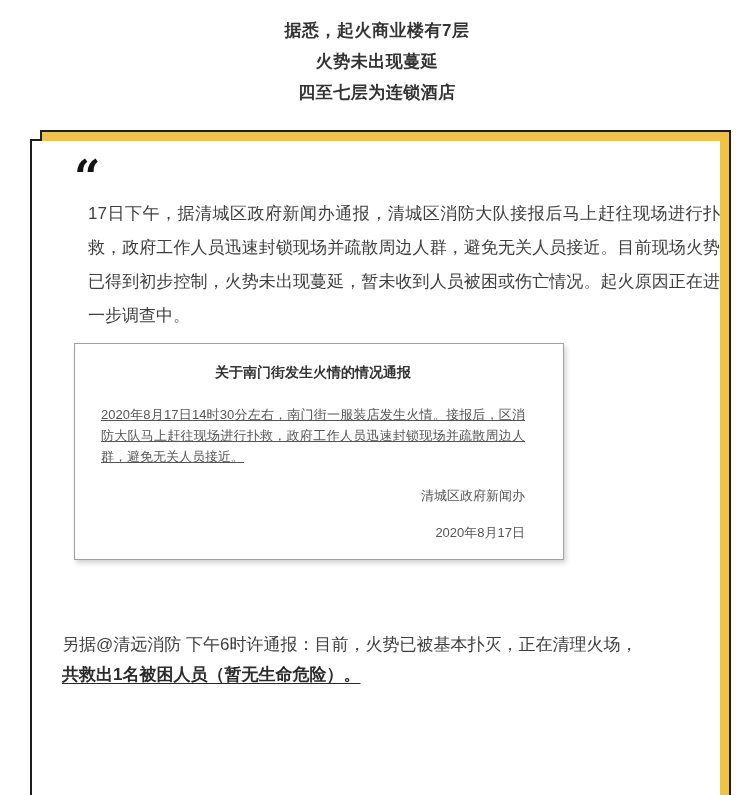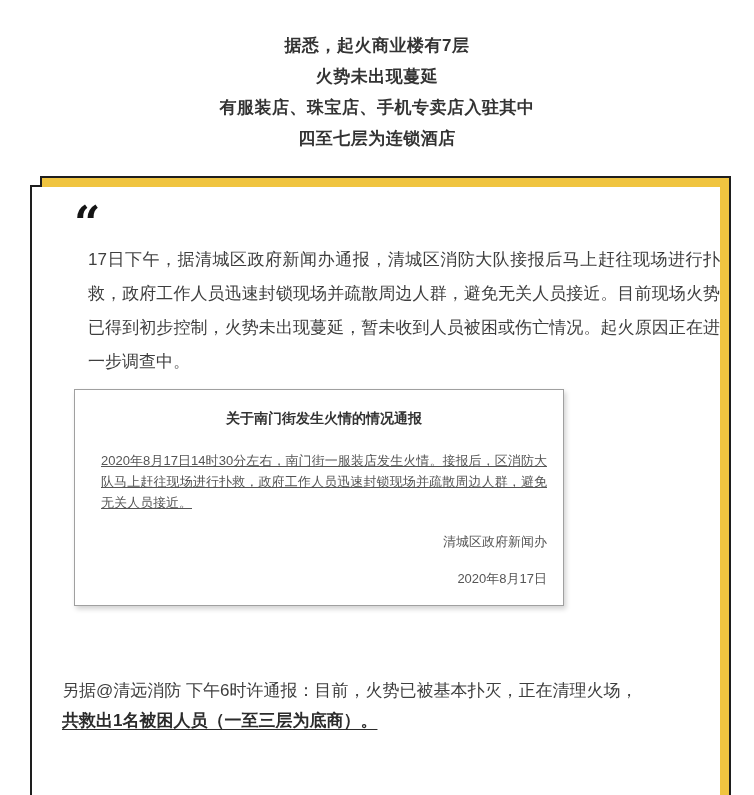--- a/index.html
+++ b/index.html
@@ -10,21 +10,21 @@
   body {
     width: 754px;
     height: 795px;
     overflow: hidden;
     position: relative;
     font-family: "Liberation Sans", sans-serif;
   }
 
   
   .headline {
-    padding-top: 30px;
+    padding-top: 15px;
     text-align: center;
   }
   .headline-line {
     font-size: 17px;
     line-height: 31px;
     font-weight: 700;
     color: #333333;
     letter-spacing: 0.5px;
   }
 
@@ -85,21 +85,21 @@
   }
 
   
   .notice-card {
     margin-top: 10px;
     width: 490px;
     box-sizing: border-box;
     background: #ffffff;
     border: 1px solid #a0a0a0;
     box-shadow: 2px 3px 5px rgba(0,0,0,0.18);
-    padding: 20px 16px 16px 26px;
+    padding: 20px 38px 16px 26px;
   }
   .notice-title {
     text-align: center;
     font-size: 14px;
     font-weight: 700;
     color: #333333;
     margin-bottom: 22px;
   }
   .notice-paragraph {
     margin: 0 0 18px 0;
@@ -133,21 +133,20 @@
     text-decoration: underline;
     text-underline-offset: 3px;
   }
 </style>
 </head>
 <body>
 
 <div class="headline">
   <div class="headline-line">据悉，起火商业楼有7层</div>
   <div class="headline-line">火势未出现蔓延</div>
-  <div class="headline-line">有服装店、珠宝店、手机专卖店入驻其中</div>
   <div class="headline-line">四至七层为连锁酒店</div>
 </div>
 
 <div class="quote-card">
   <div class="accent-bar-top"></div>
   <div class="accent-bar-right"></div>
 
   <div class="card-inner">
     <div class="quote-mark">“</div>
 
@@ -156,15 +155,15 @@
     <div class="notice-card">
       <div class="notice-title">关于南门街发生火情的情况通报</div>
       <p class="notice-paragraph">2020年8月17日14时30分左右，南门街一服装店发生火情。接报后，区消防大队马上赶往现场进行扑救，政府工作人员迅速封锁现场并疏散周边人群，避免无关人员接近。</p>
       <div class="notice-signature">清城区政府新闻办</div>
       <div class="notice-date">2020年8月17日</div>
     </div>
   </div>
 
   <div class="update-paragraph">
     <div>另据@清远消防 下午6时许通报：目前，火势已被基本扑灭，正在清理火场，</div>
-    <div class="update-highlight">共救出1名被困人员（一至三层为底商）。</div>
+    <div class="update-highlight">共救出1名被困人员（暂无生命危险）。</div>
   </div>
 </div>
 
 </body></html>

